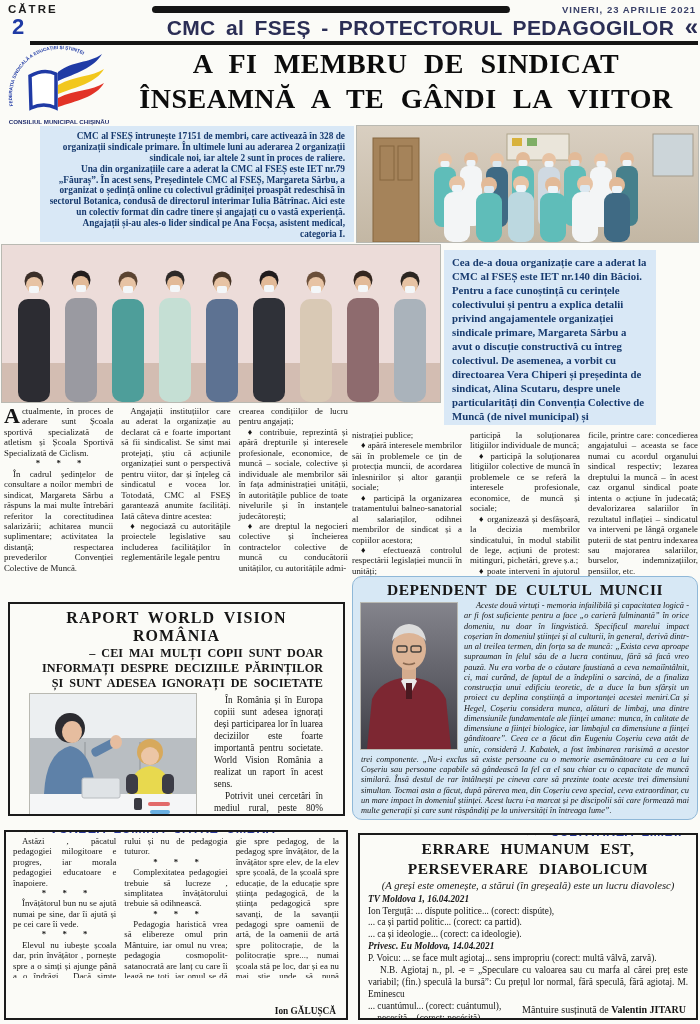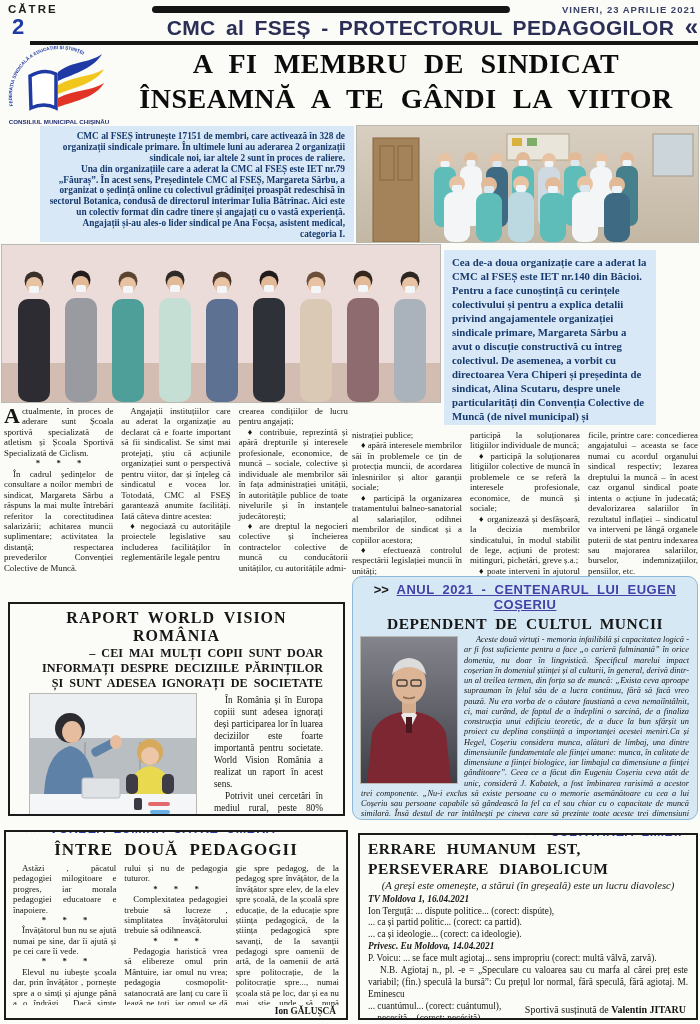--- a/index.html
+++ b/index.html
@@ -68,21 +68,21 @@
        color:#2b3a9e;letter-spacing:.5px;word-spacing:4px;white-space:nowrap;}
   .tab .marks{color:#161616;}
   .ped-tab{left:14px;}
   .err-tab{right:8px;}
   .ped-title{text-align:center;font-weight:bold;font-size:17px;letter-spacing:1px;
              word-spacing:6px;margin:4px 0 3px;}
   .ped-cols{display:flex;gap:8px;overflow:hidden;height:142px;}
   .ped-col{flex:1;text-align:justify;font-size:8.8px;line-height:1.18;}
   .ped-col p{margin:0;text-indent:9px;}
   .ped-author{right:10px;bottom:2px;font-weight:bold;font-size:9.3px;background:#fbfbf7;padding-left:5px;}
-  .err-title{font-weight:bold;font-size:15.5px;letter-spacing:.5px;
+  .err-title{text-align:center;font-weight:bold;font-size:15.5px;letter-spacing:.5px;
              word-spacing:6px;line-height:1.15;margin:2px 0 0;}
   .err-sub{text-align:center;font-style:italic;font-size:10.6px;margin:2px 0 3px;}
   .err-lines{font-size:9.3px;line-height:1.28;}
   .err-lines div{margin:0;}
   .e-src{font-weight:bold;font-style:italic;margin-left:12px;}
   .e-name{margin-left:12px;}
   .e-ind{margin-left:72px;}
   .err-credit{right:10px;bottom:3px;font-size:10px;background:#fbfbf7;padding-left:5px;}
   .err-credit b{font-weight:bold;}
   svg text{font-family:"Liberation Sans",sans-serif;}
@@ -296,24 +296,20 @@
         <rect x="120" y="116" width="20" height="4" rx="2" fill="#6ab0e2"></rect>
       </svg>
       <div class="wv-text">
         <p>În România și în Europa copiii sunt adesea ignorați deși participarea lor în luarea deciziilor este foarte importantă pentru societate. World Vision România a realizat un raport în acest sens.</p>
         <p><span>Potrivit unei cercetări în mediul rural, peste 80% dintre copii spun că rolul principal în luarea deciziilor aparține părinților, ei fiind doar informați despre decizia finală. Doar 4% dintre copii și tineri spun că opinia lor a fost cerută de primar sau de consilierii locali.</span> </p>
       </div>
     </div>
   </div>
 
   <div class="abs cos-box">
-    <div class="cos-head">
-      <span class="marks">&gt;&gt;</span>
-      <span class="lnk">ANUL 2021 - CENTENARUL LUI EUGEN COȘERIU</span>
-    </div>
     <div class="cos-title">DEPENDENT DE CULTUL MUNCII</div>
     <svg class="cos-portrait photo-frame" viewBox="0 0 96 146" preserveAspectRatio="none">
       <defs>
           <linearGradient id="cbg" x1="0" y1="0" x2="0" y2="1">
         <stop offset="0" stop-color="#84848c"></stop>
             <stop offset="1" stop-color="#3f3f47"></stop>
           </linearGradient>
         </defs>
       <rect width="96" height="146" fill="url(#cbg)"></rect>
       <path d="M6 146 L11 96 Q20 76 48 74 Q76 76 85 96 L90 146 Z" fill="#7d2732"></path>
@@ -327,21 +323,20 @@
       <path d="M42 60 Q48 63 54 60" fill="none" stroke="#8a6a52" stroke-width="1.4"></path>
     </svg>
     <p class="cos-body">Aceste două virtuți - memoria infailibilă și capacitatea logică - ar fi fost suficiente pentru a face „o carieră fulminantă” în orice domeniu, nu doar în lingvistică. Specificul marelui impact coșerian în domeniul științei și al culturii, în general, derivă dintr-un al treilea termen, din forța sa de muncă: „Exista ceva aproape suprauman în felul său de a lucra continuu, fără să facă vreo pauză. Nu era vorba de o căutare faustiană a ceva nemaiîntâlnit, ci, mai curând, de faptul de a îndeplini o sarcină, de a finaliza construcția unui edificiu teoretic, de a duce la bun sfârșit un proiect cu deplina conștiință a importanței acestei meniri.Ca și Hegel, Coșeriu considera munca, alături de limbaj, una dintre dimensiunile fundamentale ale ființei umane: munca, în calitate de dimensiune a ființei biologice, iar limbajul ca dimensiune a ființei gânditoare”. Ceea ce a făcut din Eugeniu Coșeriu ceva atât de unic, consideră J. Kabatek, a fost îmbinarea rarisimă a acestor trei componente. „Nu-i exclus să existe persoane cu o memorie asemănătoare cu cea a lui Coșeriu sau persoane capabile să gândească la fel ca el sau chiar cu o capacitate de muncă similară. Însă destul de rar întâlnești pe cineva care să prezinte toate aceste trei dimensiuni simultan. Tocmai asta a făcut, după părerea mea, din Coșeriu ceva special, ceva extraordinar, cu un mare impact în domeniul științei. Acest lucru i-a marcat și pe discipolii săi care formează mai multe generații și care sunt răspândiți pe la universități în întreaga lume”.</p>
   </div>
 
   <div class="abs bottom-box ped-box">
     <div class="tab ped-tab">
       <span class="marks">&gt;&gt;</span>
       <span>VORBEA LUMINA CĂTRE UMBRĂ</span>
     </div>
-    <div class="ped-title">ÎNTRE DOUĂ PEDAGOGII</div>
     <div class="ped-cols">
       <div class="ped-col">
         <p>Astăzi , păcatul pedagogiei milogitoare e progres, iar morala pedagogiei educatoare e înapoiere.</p>
         <p class="sep">* * *</p>
         <p>Învățătorul bun nu se ajută numai pe sine, dar îi ajută și pe cei care îi vede.</p>
         <p class="sep">* * *</p>
         <p>Elevul nu iubește școala dar, prin învățător , pornește spre a o simți și ajunge până a o îndrăgi . Dacă simte școala, elevul nu mai are nevoie de pedagogie; dacă n-o simte, el are nevoie de pedagogia învățăto-</p>
       </div>
       <div class="ped-col">
         <p style="text-indent:0">rului și nu de pedagogia tuturor.</p>
@@ -372,17 +367,17 @@
       <div class="e-ind">... ca și partid politic... (corect: ca partid).</div>
       <div class="e-ind">... ca și ideologie... (corect: ca ideologie).</div>
       <div class="e-src">Privesc. Eu Moldova, 14.04.2021</div>
       <div class="e-name">P. Voicu: ... se face mult agiotaj... sens impropriu (corect: multă vâlvă, zarvă).</div>
       <div style="text-indent:12px;text-align:justify">N.B. Agiotaj n., pl. -e = „Speculare cu valoarea sau cu marfa al cărei preț este variabil; (fin.) speculă la bursă”: Cu prețul lor normal,  fără speculă, fără agiotaj. M. Eminescu</div>
       <div class="e-ind">... cuantúmul... (corect: cuántumul),</div>
       <div class="e-ind">... necesítă... (corect: necésită).</div>
 
     </div>
     <div class="abs err-credit">
-      <span>Sportivă susținută de</span> <b>Valentin JITARU</b>
+      <span>Mântuire susținută de</span> <b>Valentin JITARU</b>
     </div>
   </div>
 
 </div>
 
 </body></html>

